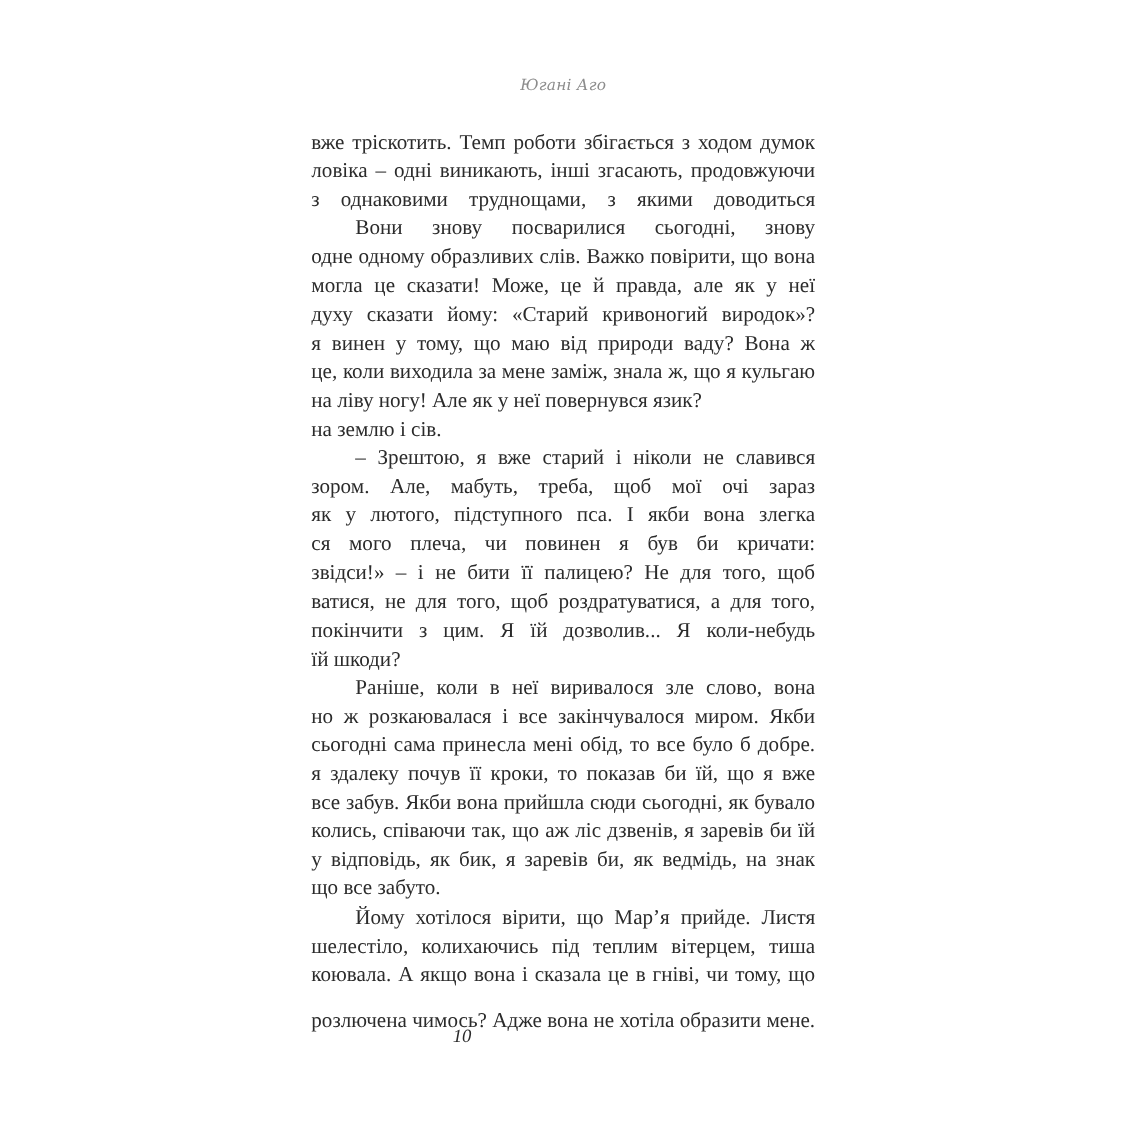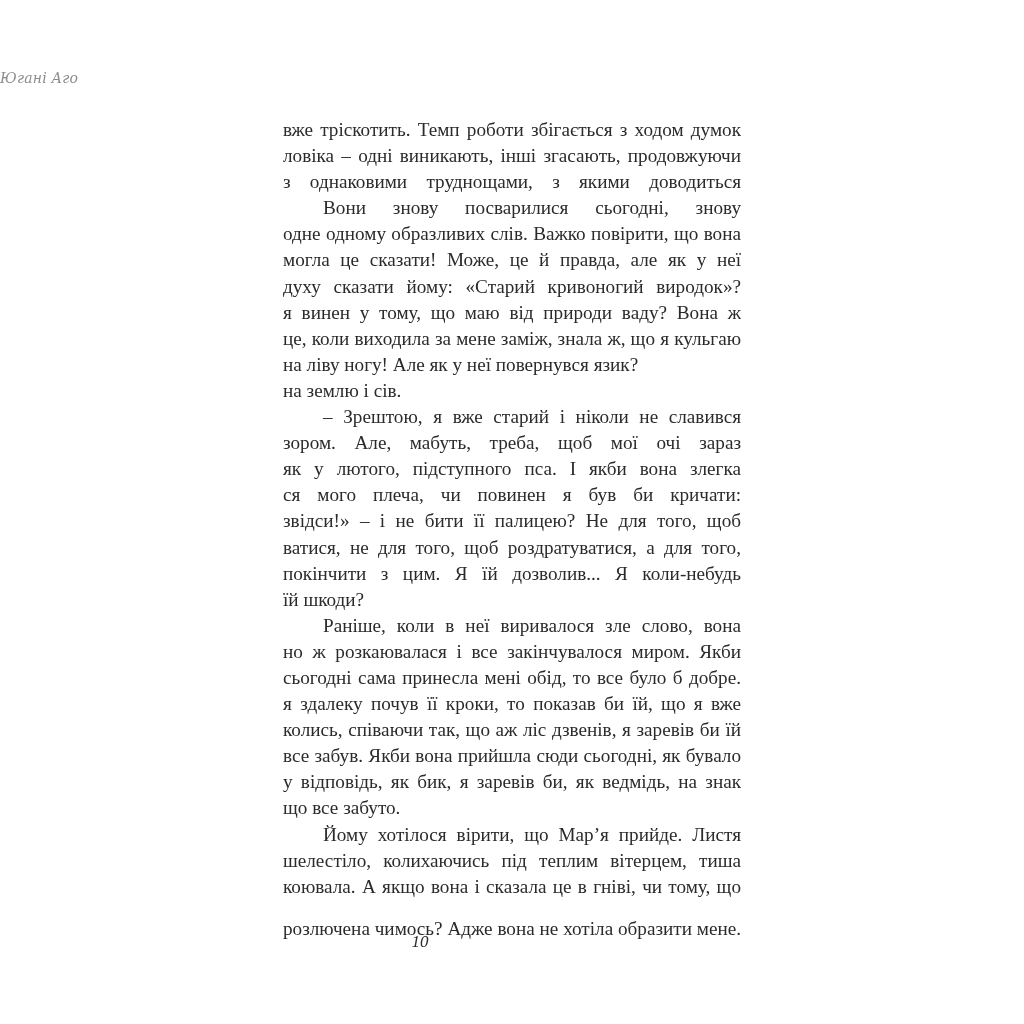--- a/index.html
+++ b/index.html
@@ -1,21 +1,21 @@
 <!DOCTYPE html>
 <html><head>
   <meta charset="utf-8">
   <style>
     html, body { margin: 0; padding: 0; background: #ffffff; }
     body { width: 1024px; height: 1024px; position: relative; overflow: hidden; }
     .page {
       position: absolute; left: 0; top: 0; width: 1024px; height: 1024px; background: #ffffff;
     }
     .running-head {
-      position: absolute; top: 70px; left: 0; width: 1024px; text-align: left;
+      position: absolute; top: 70px; left: 0; width: 1024px; text-align: center;
       font-family: "DejaVu Serif", serif; font-style: italic; font-size: 14px;
       color: #8c8c8c; letter-spacing: 0.2px;
     }
     .body-text {
       position: absolute; left: 283px; top: 117px; width: 458px;
       font-family: "Liberation Serif", serif; font-size: 19.2px; line-height: 26.1px;
       color: #2b2b2b;
     }
     .line { display: block; white-space: nowrap; text-align: justify; text-align-last: justify; height: 26.1px; }
     .line.last { text-align-last: left; }
@@ -47,22 +47,22 @@
       <span class="line" style="white-space: normal; overflow: hidden;">як у лютого, підступного пса. І якби вона злегка торкнула-</span>
       <span class="line" style="white-space: normal; overflow: hidden;">ся мого плеча, чи повинен я був би кричати: «Забирайся</span>
       <span class="line" style="white-space: normal; overflow: hidden;">звідси!» – і не бити її палицею? Не для того, щоб вгаму-</span>
       <span class="line" style="white-space: normal; overflow: hidden;">ватися, не для того, щоб роздратуватися, а для того, щоби</span>
       <span class="line" style="white-space: normal; overflow: hidden;">покінчити з цим. Я їй дозволив... Я коли-небудь завдавав</span>
       <span class="line last" style="white-space: normal; overflow: hidden;">їй шкоди?</span>
       <span class="line indent" style="white-space: normal; overflow: hidden;">Раніше, коли в неї виривалося зле слово, вона негай-</span>
       <span class="line" style="white-space: normal; overflow: hidden;">но ж розкаювалася і все закінчувалося миром. Якби вона</span>
       <span class="line" style="white-space: normal; overflow: hidden;">сьогодні сама принесла мені обід, то все було б добре. Якби</span>
       <span class="line" style="white-space: normal; overflow: hidden;">я здалеку почув її кроки, то показав би їй, що я вже давно</span>
+      <span class="line" style="white-space: normal; overflow: hidden;">все забув. Якби вона прийшла сюди сьогодні, як бувало</span>
       <span class="line" style="white-space: normal; overflow: hidden;">колись, співаючи так, що аж ліс дзвенів, я заревів би їй</span>
-      <span class="line" style="white-space: normal; overflow: hidden;">все забув. Якби вона прийшла сюди сьогодні, як бувало</span>
       <span class="line" style="white-space: normal; overflow: hidden;">у відповідь, як бик, я заревів би, як ведмідь, на знак того,</span>
       <span class="line last" style="white-space: normal; overflow: hidden;">що все забуто.</span>
       <span class="line indent" style="white-space: normal; overflow: hidden;">Йому хотілося вірити, що Мар’я прийде. Листя тихо</span>
       <span class="line" style="white-space: normal; overflow: hidden;">шелестіло, колихаючись під теплим вітерцем, тиша заспо-</span>
       <span class="line" style="white-space: normal; overflow: hidden;">коювала. А якщо вона і сказала це в гніві, чи тому, що була</span>
       <span class="line" style="white-space: normal; overflow: hidden; margin-top: 16px;">розлючена чимось? Адже вона не хотіла образити мене.</span>
     </div>
   <div class="page-number">10</div>
 </div>
 

